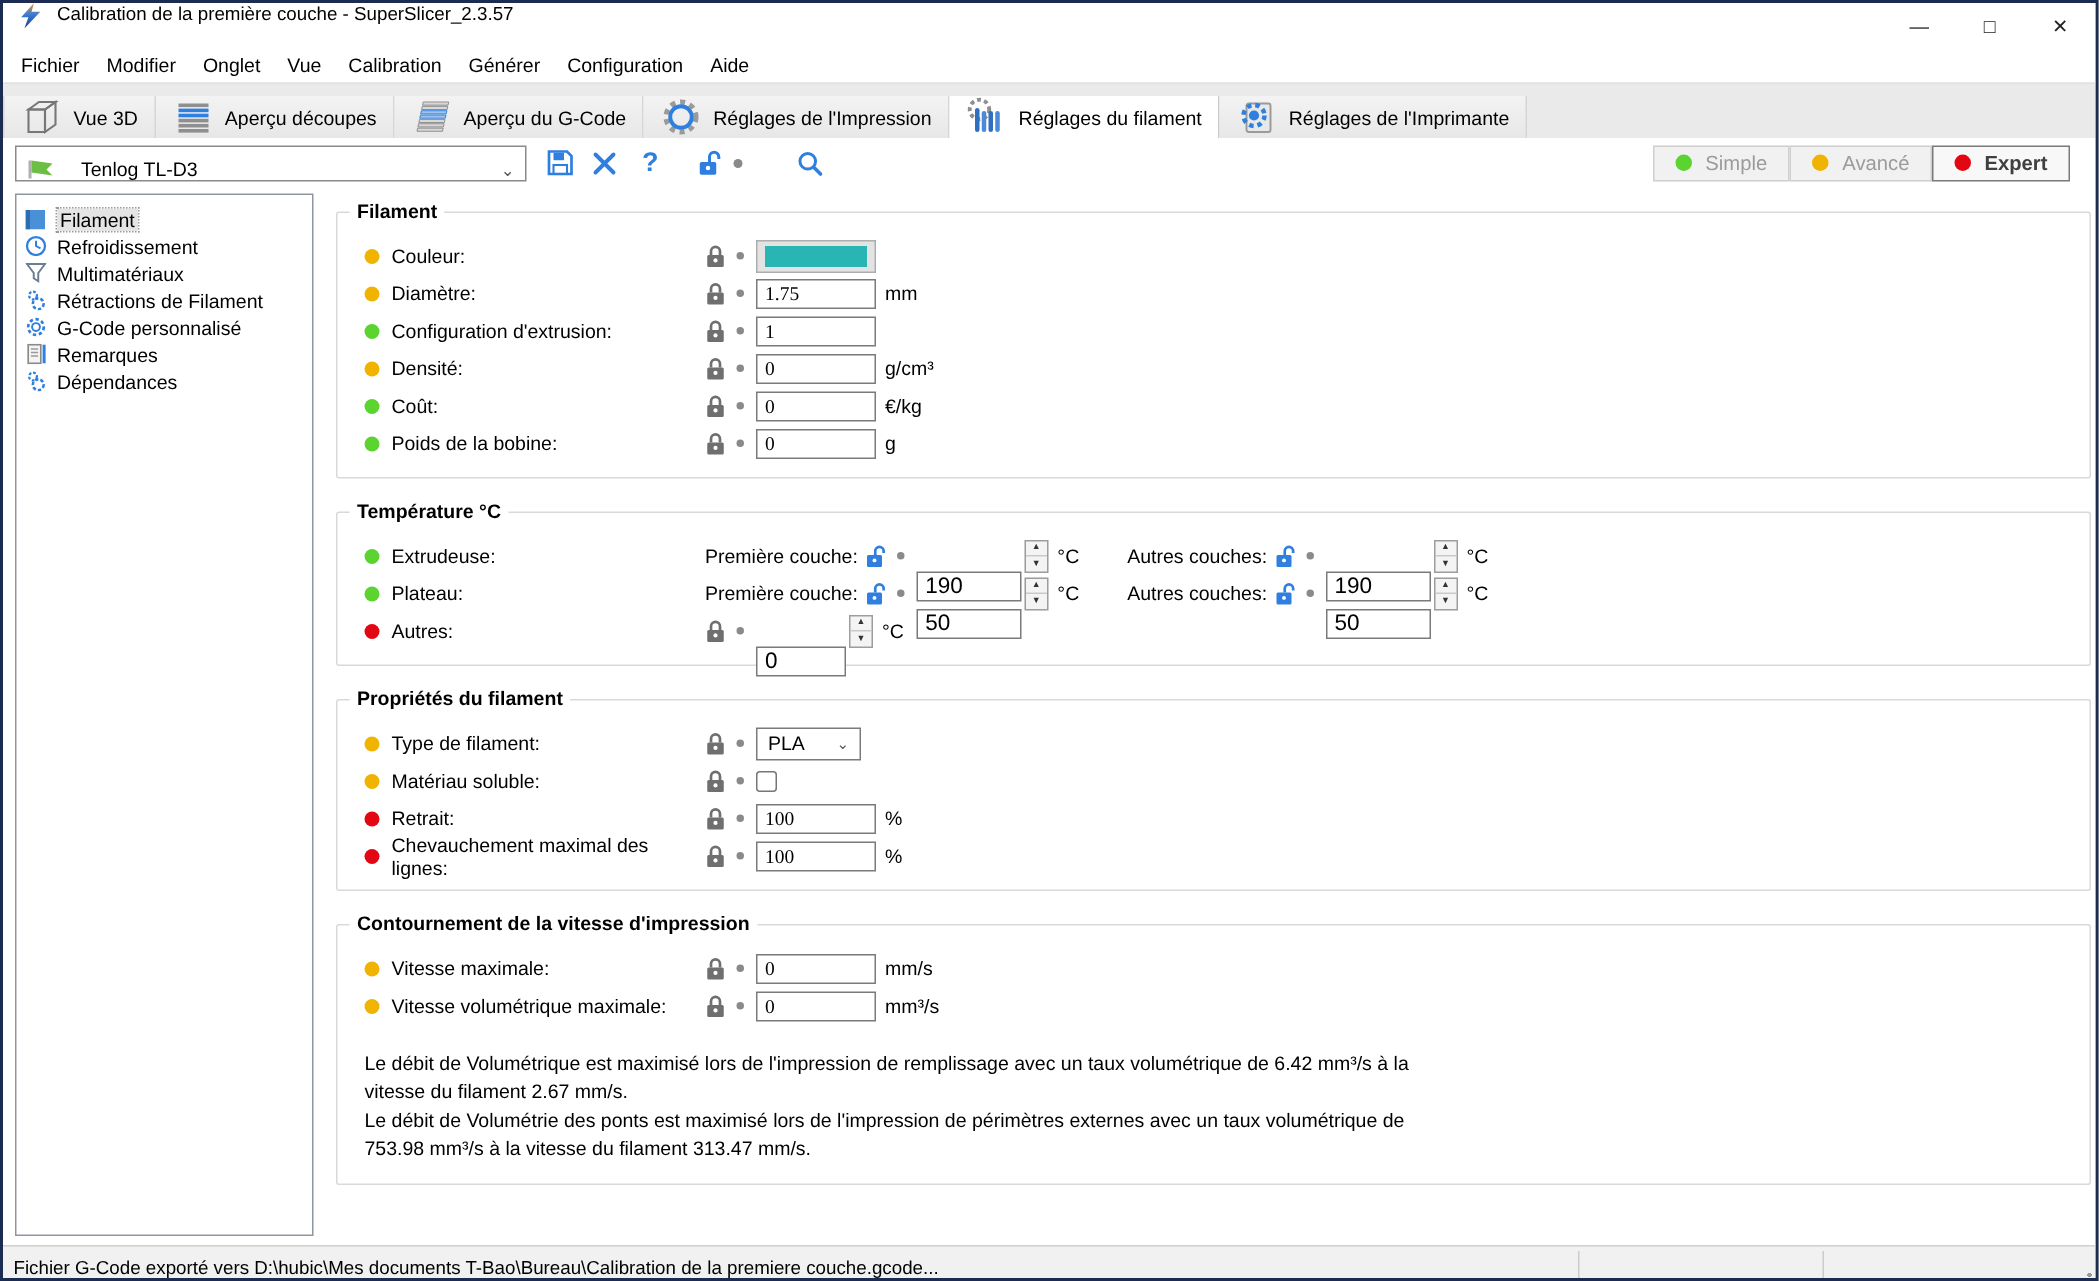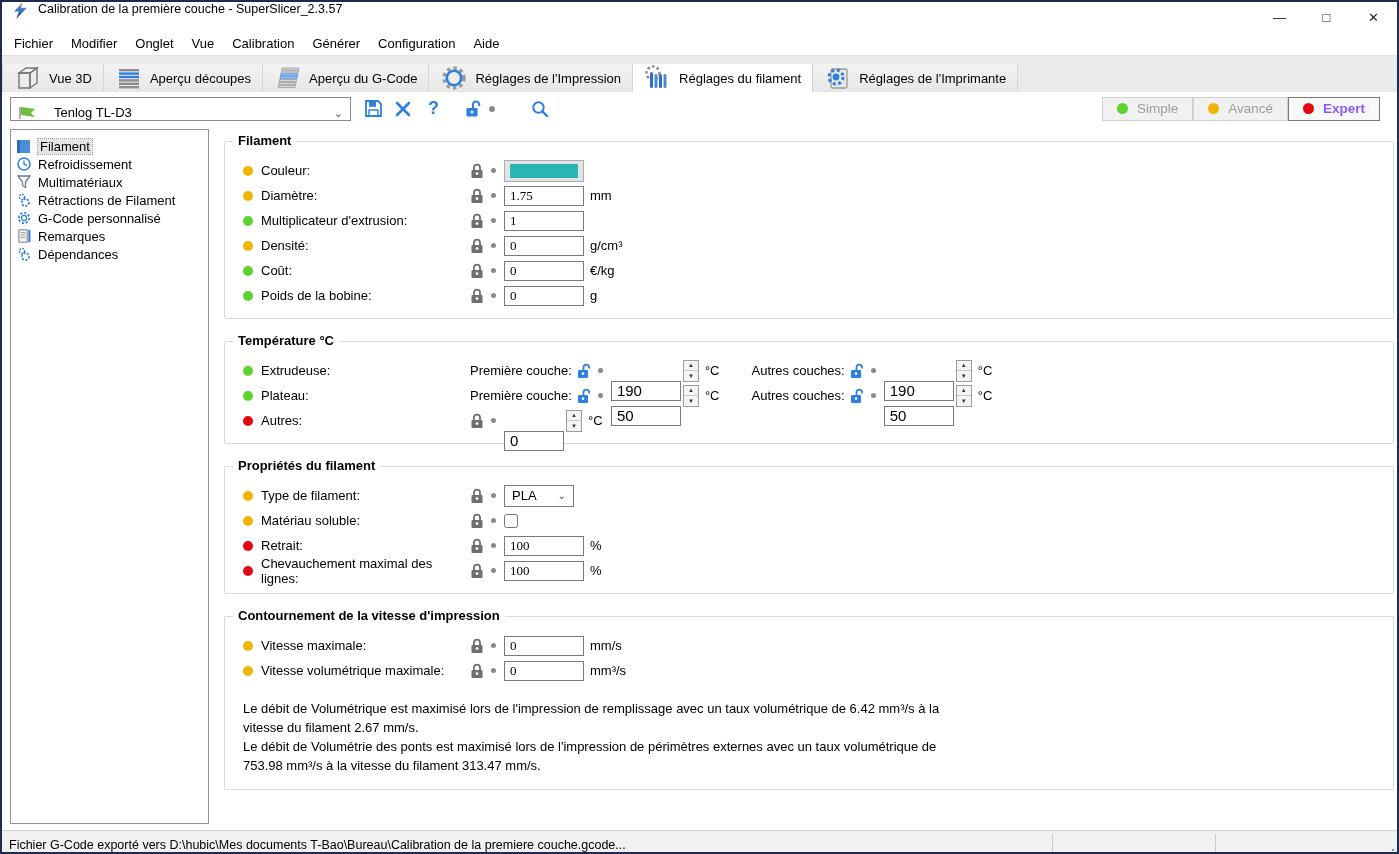--- a/index.html
+++ b/index.html
@@ -28,21 +28,21 @@
   .toolbar { height:33px; display:flex; align-items:center; padding-left:8px; background:#fff; }
   .preset-select { width:341px; height:24px; box-sizing:border-box; border:1px solid #8a8a8a; background:#fff;
                    display:flex; align-items:flex-end; padding:0 7px; font-size:13px; }
   .preset-label { margin-left:16px; }
   .preset-chevron { margin-left:auto; color:#555; font-size:11px; }
   .tool-ic { display:flex; align-items:center; justify-content:center; }
   .gray-dot { width:6px; height:6px; border-radius:50%; background:#8a8a8a; }
   .modes { margin-left:auto; margin-right:17px; display:flex; gap:0; }
   .mode-btn { height:24px; box-sizing:border-box; padding:0 14px; display:flex; align-items:center; gap:9px;
               border:1px solid #cfcfcf; background:#f1f1f1; color:#9b9b9b; font-size:13.5px; }
-  .mode-btn.active { border:1px solid #7a7a7a; background:#f8f8f8; color:#8b5cf6; font-weight:bold; }
+  .mode-btn.active { border:1px solid #7a7a7a; background:#f8f8f8; color:#404040; font-weight:bold; }
   .mode-dot { width:11px; height:11px; border-radius:50%; flex:none; }
   
   .content { position:relative; height:705px; background:#fff; }
   .sidebar { position:absolute; left:8px; top:4px; width:199px; height:695px; box-sizing:border-box;
              border:1px solid #8f959d; background:#fff; padding-top:7px; }
   .side-item { display:flex; align-items:center; height:18px; padding-left:5px; font-size:13px; }
   .side-ic { width:16px; height:15px; flex:none; margin-right:6px; display:flex; align-items:center; justify-content:center; }
   .side-item.selected .side-label { background:#e4e4e4; outline:1px dotted #9a9a9a; padding:0 2px; }
   .main { position:absolute; left:222px; top:0; width:1170px; }
   .group { position:relative; box-sizing:border-box; border:1px solid #d9d9d9; border-radius:2px;
@@ -334,21 +334,21 @@
               <path d="M4 7 V4.6 a3 3 0 0 1 6 0 V7" fill="none" stroke="#6f6f6f" stroke-width="1.8"></path>
               <circle cx="7" cy="10.6" r="1.4" fill="#fff"></circle>
             </svg>
           <span class="gdot"></span>
           <input class="field" value="1.75" style="">
           <span class="unit">mm</span>
         </div>
 
         <div class="row">
           <span class="bullet" style="background-color: rgb(92, 212, 48);"></span>
-          <span class="lbl">Multiplicateur d'extrusion:</span>
+          <span class="lbl">Configuration d'extrusion:</span>
           <svg class="lock-ic" viewBox="0 0 14 16">
               <rect x="1.5" y="7" width="11" height="8" rx="1" fill="#6f6f6f"></rect>
               <path d="M4 7 V4.6 a3 3 0 0 1 6 0 V7" fill="none" stroke="#6f6f6f" stroke-width="1.8"></path>
               <circle cx="7" cy="10.6" r="1.4" fill="#fff"></circle>
             </svg>
           <span class="gdot"></span>
           <input class="field" value="1" style="">
         </div>
 
         <div class="row">

